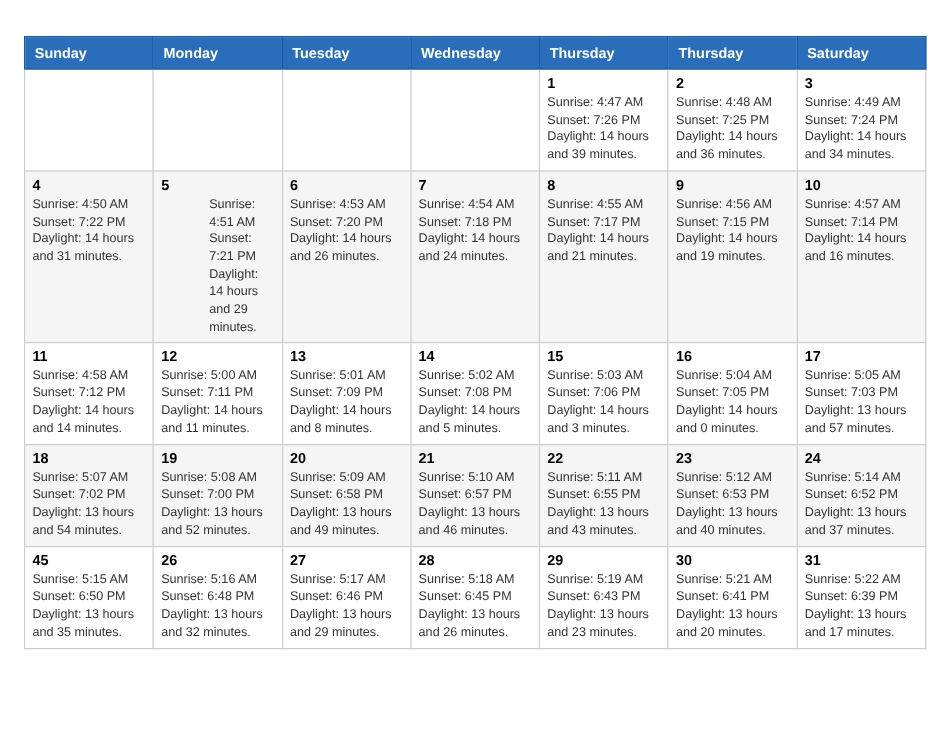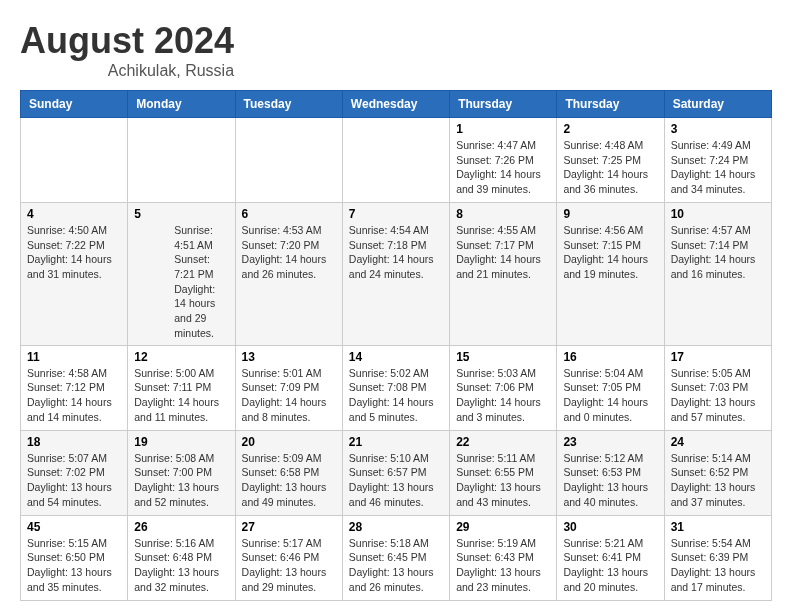--- a/index.html
+++ b/index.html
@@ -84,24 +84,20 @@
       line-height: 1.4;
     }
     .empty-cell {
       background: #fff !important;
     }
   </style>
 </head>
 <body>
 
 <div class="header">
-  <div class="title-block">
-    <div class="calendar-title">August 2024</div>
-    <div class="calendar-subtitle">Achikulak, Russia</div>
-  </div>
 </div>
 
 <table>
   <thead>
     <tr>
     <th>Sunday</th>
         <th>Monday</th>
         <th>Tuesday</th>
         <th>Wednesday</th>
         <th>Thursday</th>
@@ -328,20 +324,20 @@
         </td>
         <td>
           <span class="day-number">30</span>
           <div class="day-info" style="white-space: pre-line;">Sunrise: 5:21 AM
 Sunset: 6:41 PM
 Daylight: 13 hours
 and 20 minutes.</div>
         </td>
         <td>
           <span class="day-number">31</span>
-          <div class="day-info" style="white-space: pre-line;">Sunrise: 5:54 AM
+          <div class="day-info" style="white-space: pre-line;">Sunrise: 5:22 AM
 Sunset: 6:39 PM
 Daylight: 13 hours
 and 17 minutes.</div>
         </td>
       </tr>
     </tbody>
 </table>
 
 </body></html>

